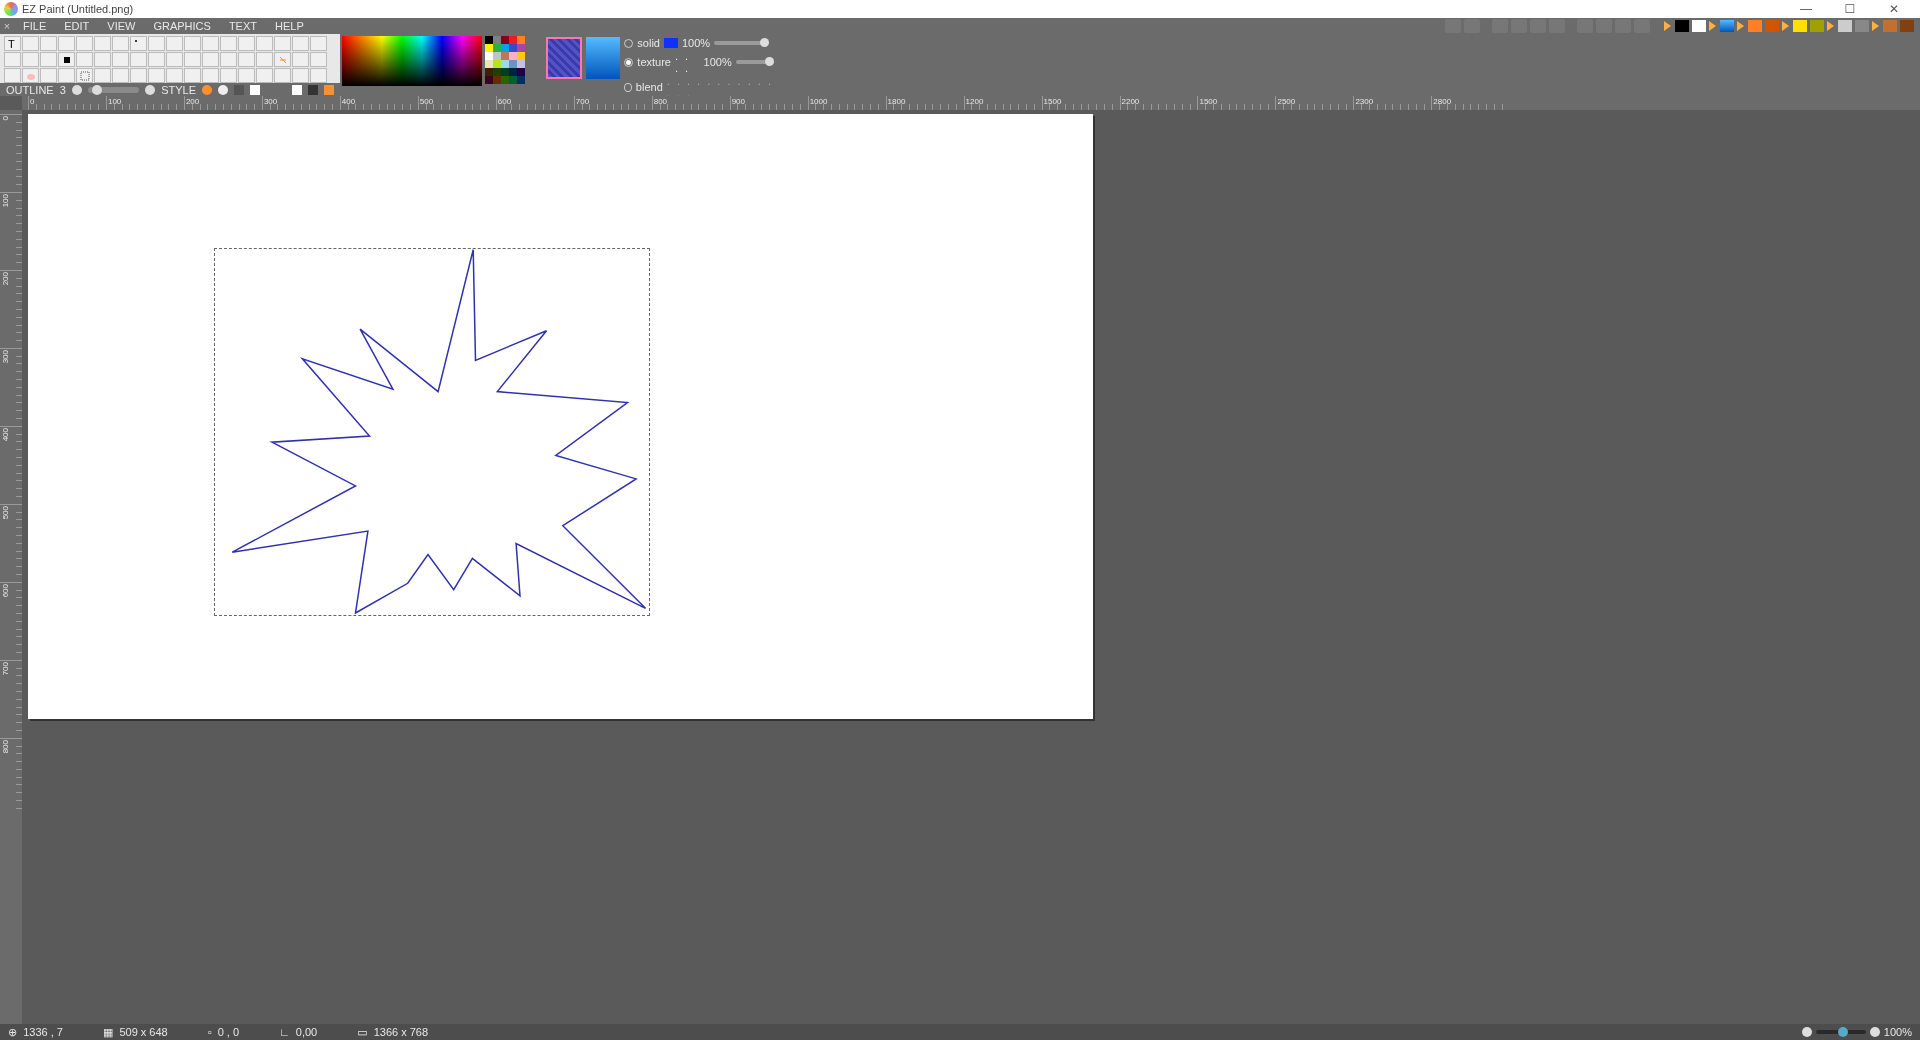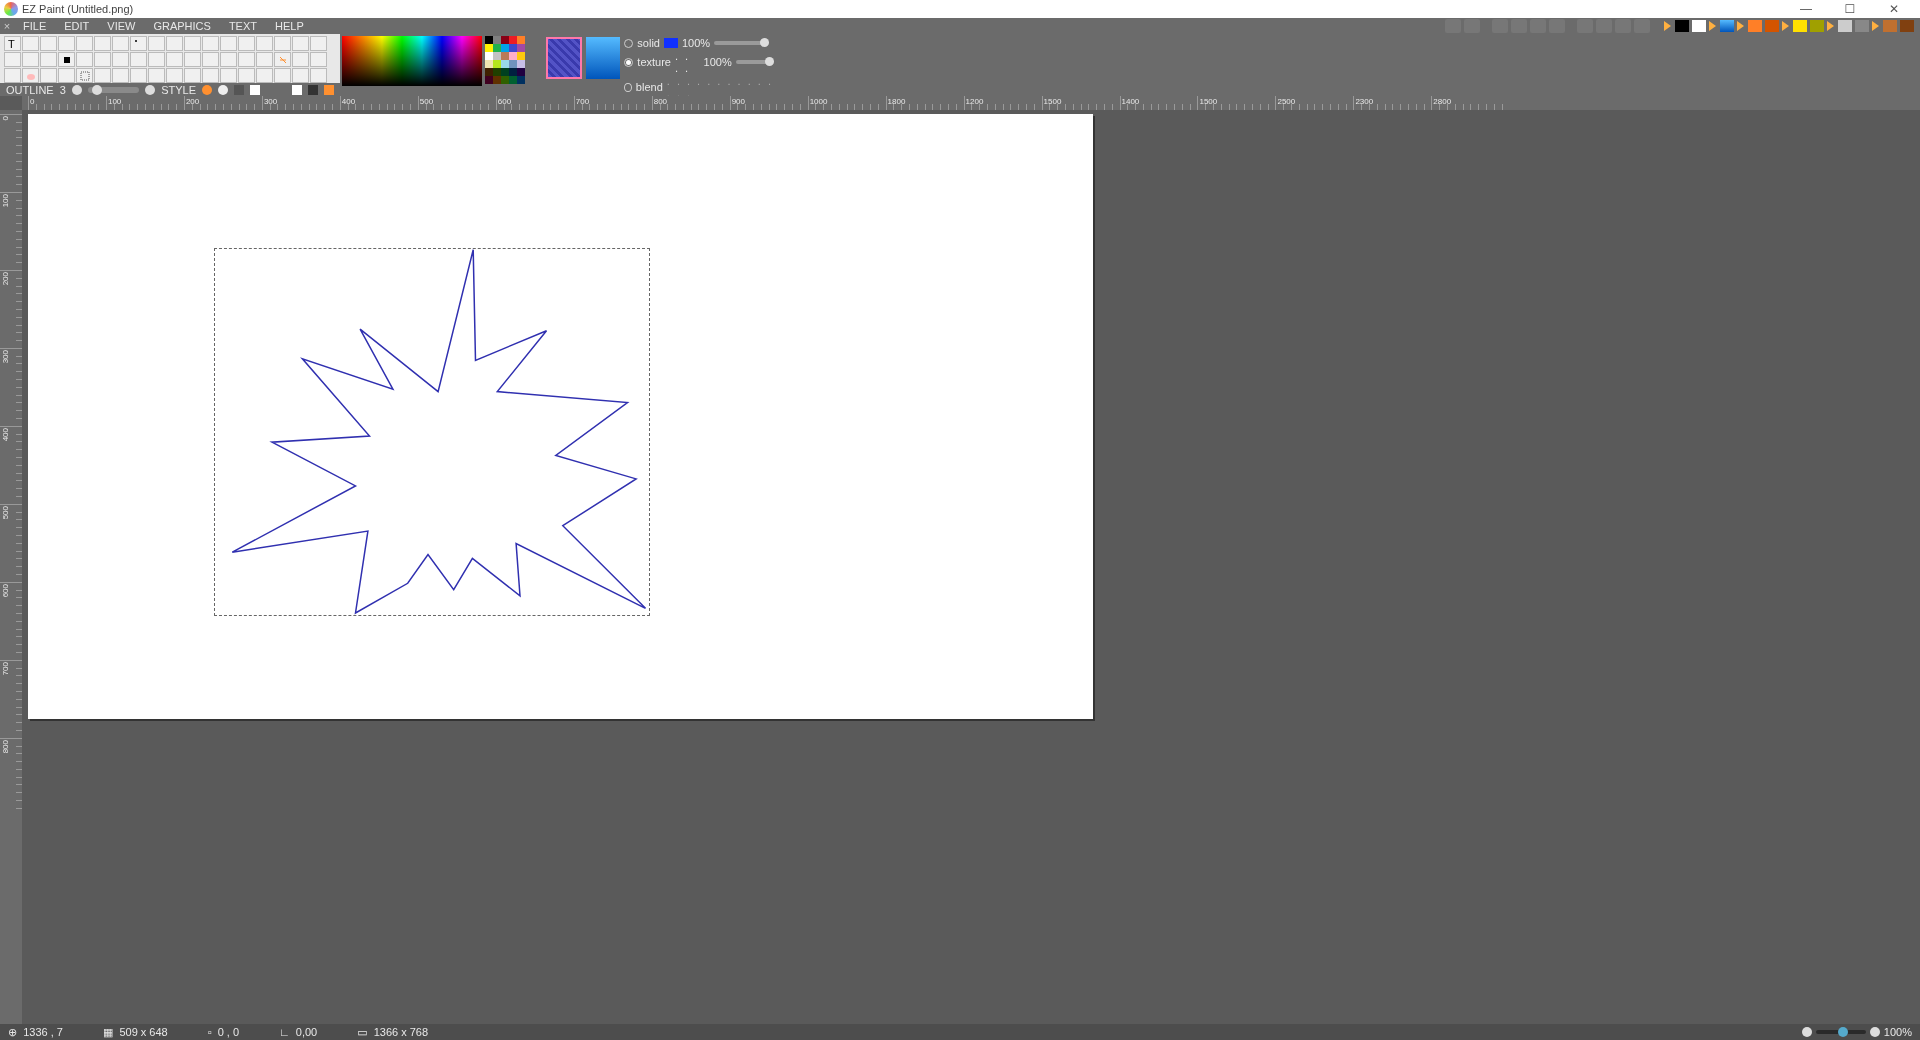--- a/index.html
+++ b/index.html
@@ -689,21 +689,21 @@
       <div class="tick" style="left: 1027.34px; height: 6px; top: 8px;"></div>
       <div class="tick" style="left: 1035.14px; height: 6px; top: 8px;"></div>
       <div class="tick" style="left: 1042.93px; height: 6px; top: 8px;"></div>
       <div class="tick" style="left: 1050.73px; height: 6px; top: 8px;"></div>
       <div class="tick" style="left: 1058.53px; height: 6px; top: 8px;"></div>
       <div class="tick" style="left: 1066.32px; height: 6px; top: 8px;"></div>
       <div class="tick" style="left: 1074.12px; height: 6px; top: 8px;"></div>
       <div class="tick" style="left: 1081.92px; height: 6px; top: 8px;"></div>
       <div class="tick" style="left: 1089.71px; height: 6px; top: 8px;"></div>
       <div class="tick" style="left: 1097.51px;"></div>
-      <div class="lbl" style="left: 1099.51px;">1400</div>
+      <div class="lbl" style="left: 1099.51px;">2200</div>
       <div class="tick" style="left: 1105.3px; height: 6px; top: 8px;"></div>
       <div class="tick" style="left: 1113.1px; height: 6px; top: 8px;"></div>
       <div class="tick" style="left: 1120.9px; height: 6px; top: 8px;"></div>
       <div class="tick" style="left: 1128.69px; height: 6px; top: 8px;"></div>
       <div class="tick" style="left: 1136.49px; height: 6px; top: 8px;"></div>
       <div class="tick" style="left: 1144.29px; height: 6px; top: 8px;"></div>
       <div class="tick" style="left: 1152.08px; height: 6px; top: 8px;"></div>
       <div class="tick" style="left: 1159.88px; height: 6px; top: 8px;"></div>
       <div class="tick" style="left: 1167.68px; height: 6px; top: 8px;"></div>
       <div class="tick" style="left: 1175.47px;"></div>

